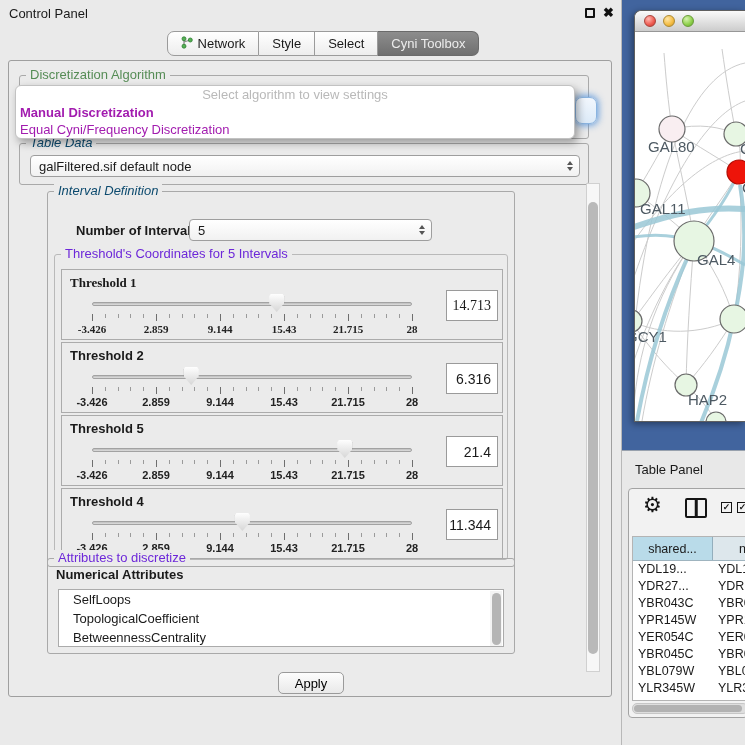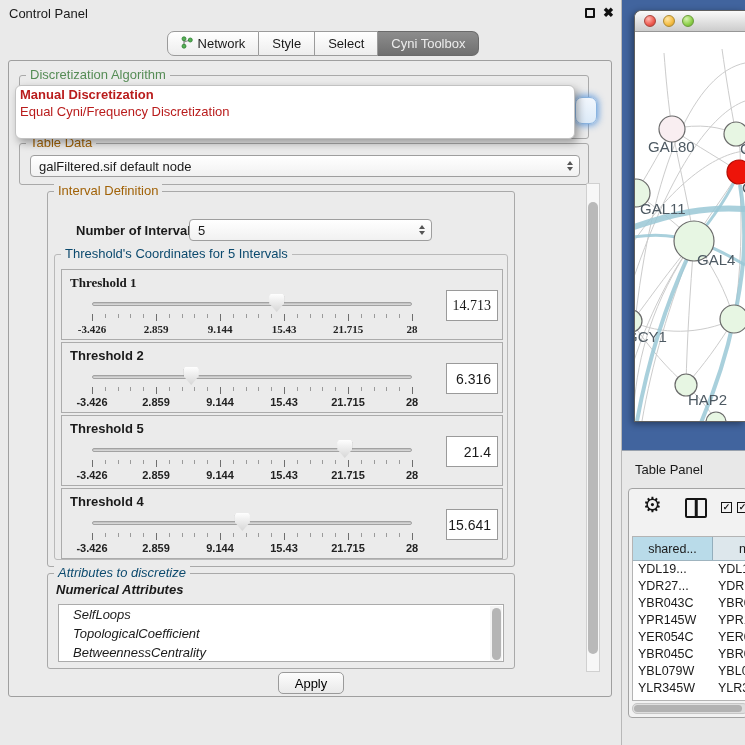--- a/index.html
+++ b/index.html
@@ -21,35 +21,35 @@
     font-size:13px;white-space:nowrap;cursor:default;}
   .seg:first-child{border-left:1px solid #9b9b9b;border-radius:7px 0 0 7px;}
   .seg:last-child{border-radius:0 7px 7px 0;}
   .seg-dark{background:linear-gradient(#8d8d8d,#6f6f6f);color:#ececec;border-color:#6a6a6a;}
 
   .main{position:absolute;left:8px;top:60px;width:604px;height:637px;background:#ebebeb;
     border:1px solid #9f9f9f;border-radius:3px;}
 
   .group{position:absolute;border:1px solid #a9a9a9;border-radius:3px;}
   .group-title{position:absolute;top:-9px;left:6px;background:#ebebeb;padding:0 4px;font-size:13px;white-space:nowrap;}
-  .gt-green{color:#a16207;}
+  .gt-green{color:#0c4a6e;font-style:italic;}
   .gt-green-dim{color:#558c55;}
-  .gt-blue{color:#0c4a6e;}
+  .gt-blue{color:#6d28d9;}
 
   .combo{position:absolute;border:1px solid #9e9e9e;border-radius:4px;
     background:linear-gradient(#ffffff,#f1f1f1);display:flex;align-items:center;padding-left:8px;font-size:13px;}
   .combo-arrows{position:absolute;right:6px;top:50%;transform:translateY(-50%);display:flex;flex-direction:column;gap:2px;}
   .arr-up{width:0;height:0;border-left:3.5px solid transparent;border-right:3.5px solid transparent;border-bottom:4px solid #555;}
   .arr-down{width:0;height:0;border-left:3.5px solid transparent;border-right:3.5px solid transparent;border-top:4px solid #555;}
 
   
   .popup{position:absolute;left:6px;top:24px;width:560px;height:54px;background:#ffffff;
     border:1px solid #c2c2c2;border-radius:6px;box-shadow:3px 4px 8px rgba(0,0,0,0.35);z-index:10;overflow:hidden;}
   .popup-placeholder{height:18px;line-height:18px;text-align:center;color:#b9b9b9;}
-  .popup-opt{height:17px;line-height:17px;padding-left:4px;color:#b91c1c;}
+  .popup-opt{height:17px;line-height:17px;padding-left:4px;color:#a21caf;}
   .popup-opt-bold{font-weight:bold;}
   .focus-stepper{position:absolute;left:566px;top:36px;width:22px;height:27px;border-radius:7px;
     background:linear-gradient(#f2f7fd,#dcEAF8);border:1px solid #8ab4e0;
     box-shadow:0 0 6px 2px rgba(90,150,220,0.8);z-index:5;}
 
   
   .thr-box{position:absolute;left:6px;width:442px;height:71px;border:1px solid #ababab;background:#ebebeb;}
   .thr-label{position:absolute;left:8px;top:5px;font-weight:bold;font-size:13px;}
   .thr-track{position:absolute;left:30px;top:32px;width:320px;height:4px;border:1px solid #a2a2a2;
     border-radius:3px;background:linear-gradient(#bdbdbd,#dedede);}
@@ -140,20 +140,21 @@
         </div>
       </div>
 
     <div class="main">
 
       <div class="group" style="left:10px;top:14px;width:570px;height:64px;">
         <div class="group-title gt-green-dim">Discretization Algorithm</div>
       </div>
       <div class="focus-stepper"></div>
       <div class="popup">
+        <div class="popup-placeholder">Select algorithm to view settings</div>
         <div class="popup-opt popup-opt-bold">Manual Discretization</div>
         <div class="popup-opt">Equal Cyni/Frequency Discretization</div>
       </div>
 
       <div class="group" style="left:10px;top:82px;width:570px;height:42px;">
         <div class="group-title gt-green">Table Data</div>
         <div class="combo" style="left:10px;top:11px;width:550px;height:22px;">
           <span>galFiltered.sif default node</span>
           <span class="combo-arrows">
               <i class="arr-up"></i>
@@ -318,27 +319,27 @@
                 <div class="tick tick-short" style="left: 324.4px;"></div>
                 <div class="tick tick-short" style="left: 337.2px;"></div>
                 <div class="tick tick-tall" style="left: 350px;"></div>
                 <div class="tick-label" style="left: 30px;">-3.426</div>
                 <div class="tick-label" style="left: 94px;">2.859</div>
                 <div class="tick-label" style="left: 158px;">9.144</div>
                 <div class="tick-label" style="left: 222px;">15.43</div>
                 <div class="tick-label" style="left: 286px;">21.715</div>
                 <div class="tick-label" style="left: 350px;">28</div>
                 <div class="thr-handle" style="left: 172.9px;"></div>
-                <div class="thr-value">15.641</div>
+                <div class="thr-value">11.344</div>
               </div>
             </div>
         </div>
       </div>
 
-      <div class="group" style="left:38px;top:512px;width:468px;height:96px;font-style:italic;">
+      <div class="group" style="left:38px;top:497px;width:468px;height:96px;">
         <div class="group-title gt-blue">Attributes to discretize</div>
         <div style="position:absolute;left:8px;top:8px;font-weight:bold;">Numerical Attributes</div>
         <div class="attr-list" id="attr-list">
           <div class="attr-vscroll">
               <div class="attr-thumb"></div>
             </div>
         <div class="attr-item">SelfLoops</div>
             <div class="attr-item">TopologicalCoefficient</div>
             <div class="attr-item">BetweennessCentrality</div>
           </div>

